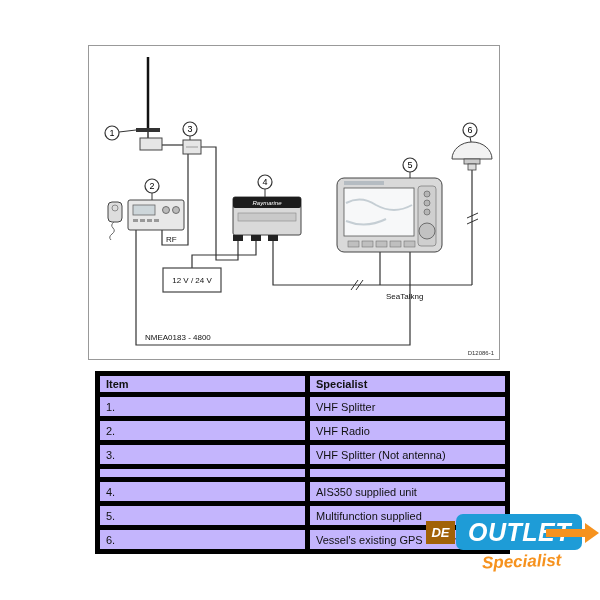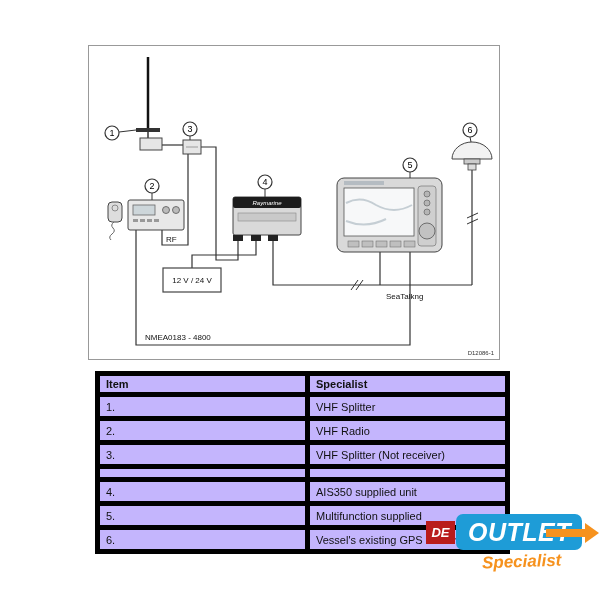--- a/index.html
+++ b/index.html
@@ -21,21 +21,21 @@
     border:5px solid #000000; padding:2px 6px; vertical-align:middle;
     height:24px; background:#c4b5fd;
   }
   .spec-table tr.hdr-row td { font-weight:bold; height:18px; }
   .spec-table tr.spacer-row td { height:13px; }
 
   
   .logo { position:absolute; left:426px; top:512px; width:172px; height:62px; }
   .logo-de {
     position:absolute; left:0; top:9px; width:29px; height:23px;
-    background:#b91c1c; color:#fff; font-weight:bold; font-style:italic;
+    background:#a16207; color:#fff; font-weight:bold; font-style:italic;
     font-size:13px; display:flex; align-items:center; justify-content:center;
   }
   .logo-outlet {
     position:absolute; left:30px; top:2px; width:126px; height:36px;
     background:#1e9cd7; border-radius:7px; color:#fff;
     display:flex; align-items:center; padding-left:12px;
     font-weight:bold; font-style:italic; font-size:25px; letter-spacing:0.5px;
   }
   .logo-arrow {
     position:absolute; left:120px; top:17px; width:40px; height:8px;
@@ -191,21 +191,21 @@
       <tr>
         <td>1.</td>
         <td>VHF Splitter</td>
       </tr>
       <tr>
         <td>2.</td>
         <td>VHF Radio</td>
       </tr>
       <tr>
         <td>3.</td>
-        <td>VHF Splitter (Not receiver)</td>
+        <td>VHF Splitter (Not antenna)</td>
       </tr>
       <tr class="spacer-row">
         <td></td>
           <td></td>
       </tr>
       <tr>
         <td>4.</td>
         <td>AIS350 supplied unit</td>
       </tr>
       <tr>

